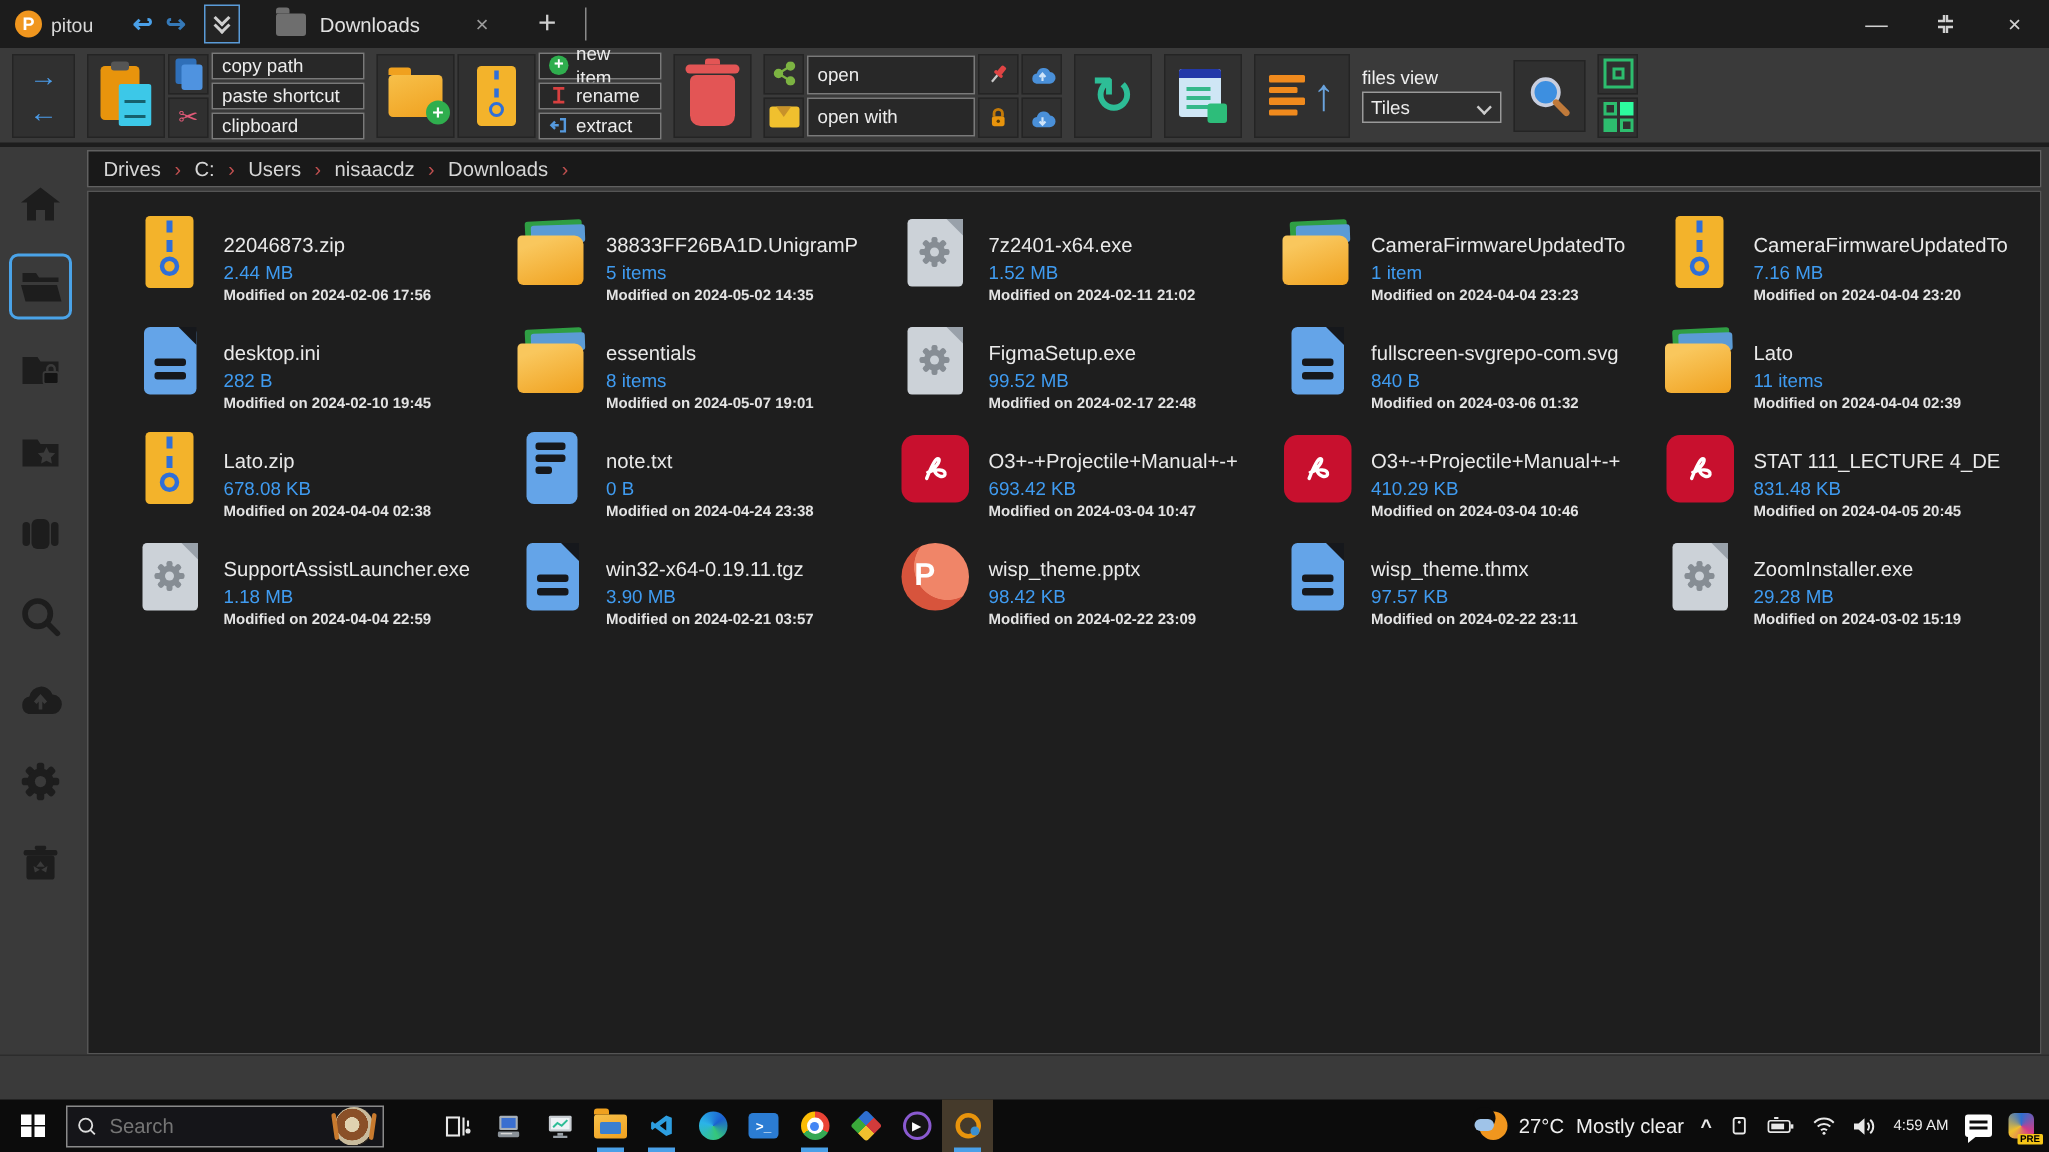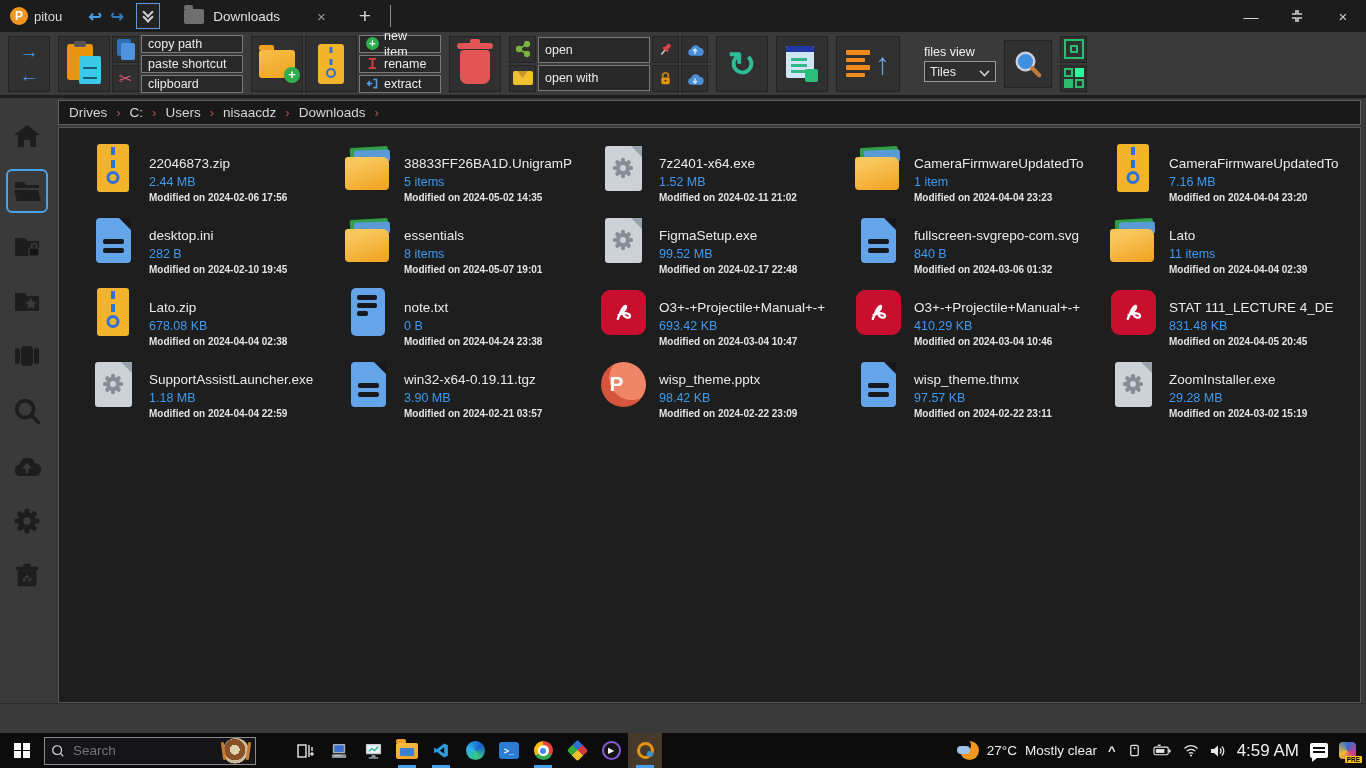--- a/index.html
+++ b/index.html
@@ -64,23 +64,23 @@
   .ic-report{width:32px;height:36px;position:relative;}
   .ic-report .pg{position:absolute;left:0;top:0;width:28px;height:32px;background:#cfe6f5;border-radius:2px;background-image:repeating-linear-gradient(#cfe6f5 0 3px,#34b88a 3px 6px);background-size:16px 20px;background-repeat:no-repeat;background-position:5px 9px;}
   .ic-report .pg::before{content:"";position:absolute;top:0;left:0;right:0;height:6px;background:#2238a8;border-radius:2px 2px 0 0;}
   .ic-report .fold{position:absolute;right:0;bottom:0;width:13px;height:13px;background:#2dbd7a;border-radius:2px;}
   .ic-sort{display:flex;align-items:center;gap:5px;}
   .sortbars{display:flex;flex-direction:column;gap:3px;}
   .sortbars i{display:block;height:4.5px;background:#f08a1d;border-radius:1px;}
   .sortbars i:nth-child(1){width:24px;} .sortbars i:nth-child(2){width:19px;}
   .sortbars i:nth-child(3){width:24px;} .sortbars i:nth-child(4){width:19px;}
   .sortarrow{color:#6aa3dd;font-size:30px;font-weight:bold;line-height:0.9;}
-  .fv{display:flex;flex-direction:column;gap:2px;margin-left:22px;}
+  .fv{display:flex;flex-direction:column;gap:2px;margin-left:6px;}
   .fvlabel{color:#f0f0f0;font-size:12.5px;}
-  .fvselect{width:72px;height:21px;background:#2e2e2e;border:1px solid #9a9a9a;color:#ececec;font-size:12.5px;display:flex;align-items:center;padding:0 5px;position:relative;}
+  .fvselect{width:93px;height:21px;background:#2e2e2e;border:1px solid #9a9a9a;color:#ececec;font-size:12.5px;display:flex;align-items:center;padding:0 5px;position:relative;}
   .fvselect::after{content:"";position:absolute;right:6px;top:7px;width:7px;height:7px;border-right:2px solid #ccc;border-bottom:2px solid #ccc;transform:rotate(45deg) scale(.8);margin-top:-2px;}
   .grsq{width:20px;height:20px;border:2.5px solid #2dbd6e;display:flex;align-items:center;justify-content:center;}
   .grsq i{width:8px;height:8px;border:2.5px solid #2dbd6e;display:block;}
   .grgrid{width:20px;height:20px;display:grid;grid-template-columns:9px 9px;grid-template-rows:9px 9px;gap:2px;}
   .grgrid i{display:block;}
   .grgrid i:nth-child(1){border:2px solid #2dbd6e;}
   .grgrid i:nth-child(2){background:#2dfc9e;}
   .grgrid i:nth-child(3){background:#2dbd6e;}
   .grgrid i:nth-child(4){border:2px solid #2dbd6e;}
 
@@ -156,21 +156,21 @@
   .pitou-ic{width:17px;height:17px;border-radius:50%;border:3px solid #e8940c;position:relative;}
   .pitou-ic::after{content:"";position:absolute;right:-2px;bottom:-1px;width:6px;height:6px;border-radius:50%;background:#3a8fd0;}
   .tray{margin-left:auto;display:flex;align-items:center;gap:11px;padding-right:10px;height:100%;}
   .weather{display:flex;align-items:center;gap:8px;}
   .moon{width:22px;height:22px;position:relative;}
   .moon::before{content:"";position:absolute;right:0;top:1px;width:19px;height:19px;border-radius:50%;background:#f0961e;}
   .moon i{position:absolute;right:8px;top:-2px;width:15px;height:15px;border-radius:50%;background:#0c0c0c;}
   .moon::after{content:"";position:absolute;left:0;top:6px;width:13px;height:8px;border-radius:5px;background:#9fc3e8;}
   .traytxt{color:#efefef;font-size:13.5px;}
   .trayic{color:#e8e8e8;font-size:13px;display:flex;align-items:center;}
-  .clock{color:#efefef;font-size:17px;text-align:center;}
+  .clock{color:#efefef;font-size:10px;text-align:center;}
   .notif{width:18px;height:15px;background:#fff;border-radius:2px;position:relative;}
   .notif::before{content:"";position:absolute;left:3px;top:4px;width:12px;height:2px;background:#0c0c0c;box-shadow:0 4px 0 #0c0c0c;}
   .notif::after{content:"";position:absolute;left:2px;bottom:-4px;border-top:4px solid #fff;border-right:5px solid transparent;}
   .preic{width:17px;height:17px;border-radius:4px;background:conic-gradient(#2e6fd0,#d23b8a,#f0c02e,#2e6fd0);position:relative;}
   .prelbl{position:absolute;right:-6px;bottom:-4px;background:#f5c518;color:#000;font-size:6.5px;font-weight:bold;padding:0 2px;border-radius:1px;}
 </style>
 </head>
 <body>
 
 <div class="stage">

